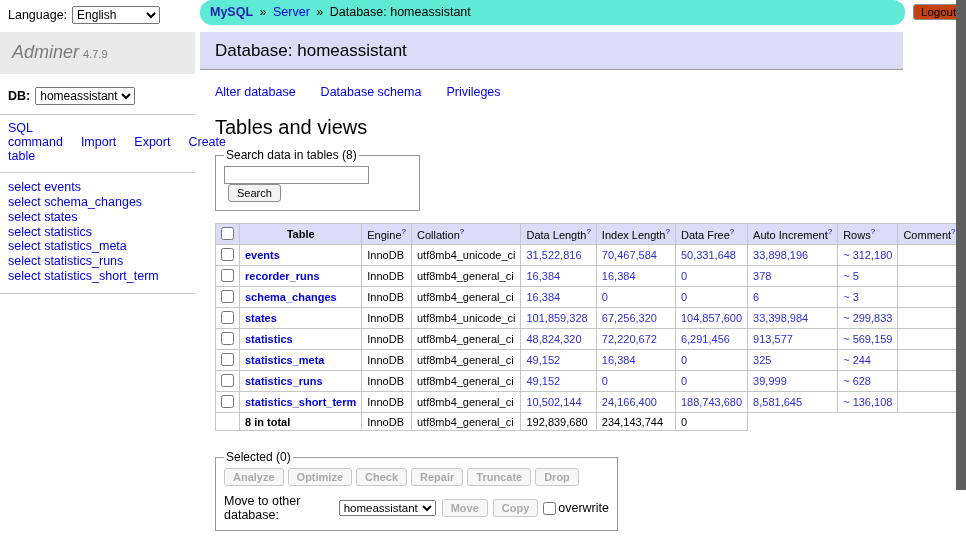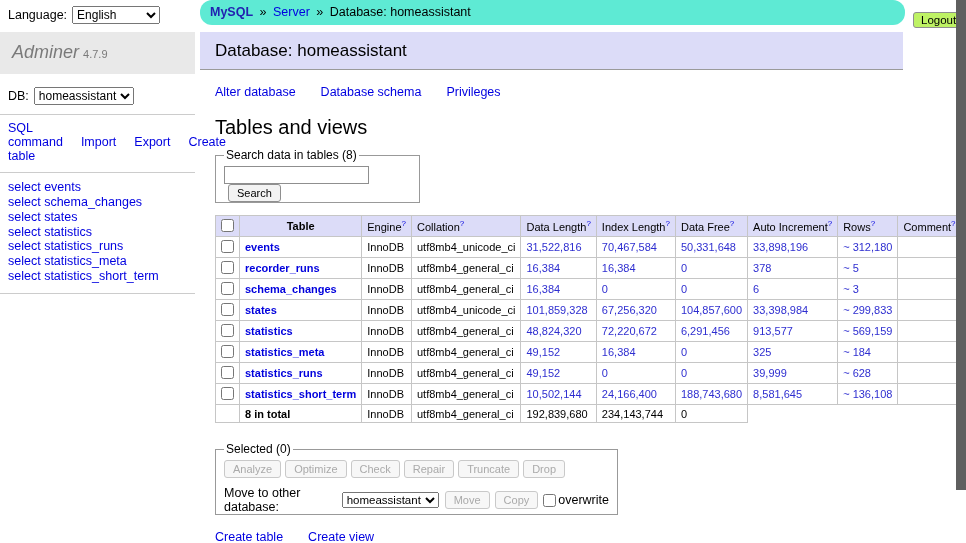--- a/index.html
+++ b/index.html
@@ -14,51 +14,51 @@
 
   
   .sidebar { position:absolute; left:0; top:0; width:195px; height:543px; background:#fff; }
   .lang-row { padding:6px 0 0 8px; }
   .lang-row label { margin-right:5px; }
   .lang-row select { width:88px; font-size:12px; }
   .brand-bar { margin-top:8px; background:#e9e9e9; padding:10px 0 11px 12px; }
   .brand { font-style:italic; font-size:18px; color:#7a7a7a; }
   .brand-version { font-size:11px; color:#7a7a7a; margin-left:4px; }
   .db-row { margin-top:13px; padding-left:8px; }
-  .db-row label { margin-right:5px; }
+  .db-row label { margin-right:5px;font-weight:bold; }
   .db-row select { width:100px; font-size:12px; }
   .sidebar hr { border:0; border-top:1px solid #ccc; margin:9px 0 7px; }
   .sidebar-actions { padding:0 8px; line-height:1.1; }
   .sidebar-actions a { margin-right:18px;text-align:right; }
   .table-list { padding:0 8px; }
   .table-list a { display:block; line-height:1.18; }
 
   
   .main { margin-left:200px; }
   .breadcrumb { background:#5eead4; height:25px; line-height:25px; width:705px; padding-left:10px;border-radius:12px; }
   .breadcrumb .sep { color:#000; margin:0 3px; }
   .breadcrumb .bc-root { color:#2222b0; font-weight:bold; }
-  .logout-btn { position:absolute; top:12px; left:913px; font-size:11.5px; padding:1px 7px;
-                background:#bef264; border:1px solid #8f8f8f; border-radius:3px; cursor:pointer; }
+  .logout-btn { position:absolute; top:4px; left:913px; font-size:11.5px; padding:1px 7px;
+                background:#c2410c; border:1px solid #8f8f8f; border-radius:3px; cursor:pointer; }
   .page-title { margin-top:7px; width:703px; height:38px; line-height:38px; background:#dcdcf8;
                 border-bottom:1px solid #9a9a9a; font-size:17px; font-weight:normal; padding-left:15px; }
   .content { padding-left:15px; }
   .links-row { margin-top:15px; }
   .links-row a { margin-right:25px; }
   h3 { font-size:20px; font-weight:normal; }
   .h-tables { margin-top:17px; }
 
   
-  fieldset { border:1px solid #999; padding:4px 8px 0; background:#fff; }
+  fieldset { border:1px solid #999; padding:4px 8px 8px; background:#fff; }
   legend { font-size:12px; padding:0 2px; }
   .search-fs { margin-top:9px; width:205px; }
   .search-fs input[type=text] { width:145px; height:18px; border:1px solid #8f8f8f; font-size:12px; padding:0 3px; }
   .btn { font-size:11px; padding:2px 8px; background:#f3f3f3; border:1px solid #8f8f8f;
          border-radius:3px; cursor:pointer; color:#000; }
-  .btn:disabled { color:#aaa; border-color:#c9c9c9; background:#f7f7f7; cursor:default; }
+  .btn:disabled { color:#aaa; border-color:#c9c9c9; background:#f7f7f7; cursor:default;font-weight:bold; }
   .search-fs .btn { margin-left:4px; }
 
   .selected-fs { margin-top:19px; width:403px; }
   .sel-buttons .btn { margin-right:4px; }
   .move-row { margin-top:8px; display:flex; align-items:center; }
   .move-row label.mv { margin-right:5px; }
   .move-row select { width:100px; font-size:11.5px; margin-right:6px; }
   .move-row .btn { margin-right:5px; }
   .ow-wrap { display:flex; align-items:center; }
   .ow-wrap input { margin-right:2px; }
@@ -92,22 +92,22 @@
     <label>DB:</label><select><option>homeassistant</option></select>
   </div>
   <hr>
   <div class="sidebar-actions" id="sidebar-actions"><a class="lnk">SQL command</a><a class="lnk">Import</a><a class="lnk">Export</a><a class="lnk">Create table</a></div>
   <hr>
   <div class="table-list" id="sidebar-tables">
       <a class="lnk">select events</a>
       <a class="lnk">select schema_changes</a>
       <a class="lnk">select states</a>
       <a class="lnk">select statistics</a>
+      <a class="lnk">select statistics_meta</a>
       <a class="lnk">select statistics_runs</a>
-      <a class="lnk">select statistics_meta</a>
       <a class="lnk">select statistics_short_term</a>
     </div>
   <hr>
 </div>
 
 <div class="main">
   <div class="breadcrumb">
     <a class="lnk bc-root">MySQL</a>
     <span class="sep">»</span>
     <a class="lnk">Server</a>
@@ -206,21 +206,21 @@
           </tr>
           <tr class="row">
             <td class="cb"><input type="checkbox" style=""></td>
             <td><a class="tbl">statistics_meta</a></td>
             <td>InnoDB</td>
             <td>utf8mb4_general_ci</td>
             <td class="num">49,152</td>
             <td class="num">16,384</td>
             <td class="num">0</td>
             <td class="num">325</td>
-            <td class="num">~ 184</td>
+            <td class="num">~ 244</td>
             <td class="comment"></td>
           </tr>
           <tr class="row">
             <td class="cb"><input type="checkbox" style=""></td>
             <td><a class="tbl">statistics_runs</a></td>
             <td>InnoDB</td>
             <td>utf8mb4_general_ci</td>
             <td class="num">49,152</td>
             <td class="num">0</td>
             <td class="num">0</td>

